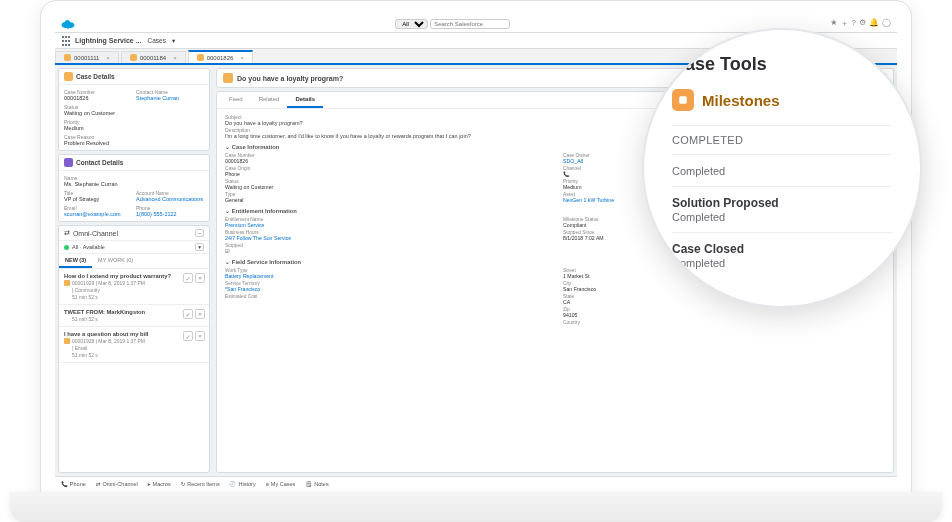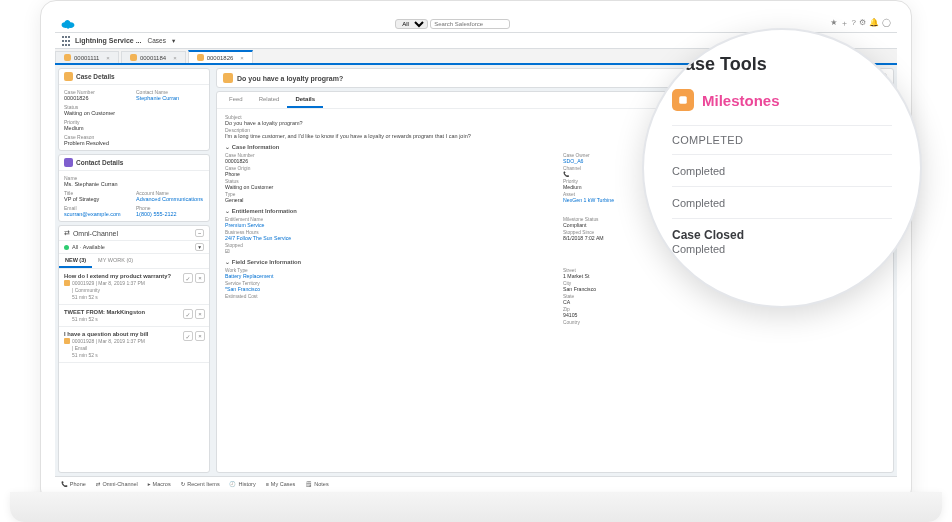--- a/index.html
+++ b/index.html
@@ -70,21 +70,21 @@
 .sf .v{color:#333}
 .sf .v.link{color:#0070d2}
 .utilbar{position:absolute;left:0;right:0;bottom:0;height:14px;background:#fff;border-top:1px solid #dadde0;display:flex;align-items:center;padding:0 6px;gap:10px;font-size:5.5px;color:#555}
 .utilbar .u{display:flex;align-items:center;gap:2px}
 
 .magnifier{position:absolute;right:30px;top:28px;width:280px;height:280px;border-radius:50%;background:#fff;border:2px solid #e4e6ea;box-shadow:0 8px 30px rgba(0,0,0,.15);padding:24px 28px;overflow:hidden}
 .mag-title{font-size:18px;font-weight:700;color:#2b2d31;margin-bottom:14px}
 .mag-mile{display:flex;align-items:center;gap:8px;margin-bottom:14px}
 .mag-mile .mi{width:22px;height:22px;background:#f5a04a;border-radius:5px;display:flex;align-items:center;justify-content:center}
 .mag-mile .mi svg{width:12px;height:12px}
-.mag-mile .t{font-size:15px;font-weight:700;color:#ec4899}
+.mag-mile .t{font-size:15px;font-weight:700;color:#a16207}
 .mag-row{padding:9px 0;border-top:1px solid #ecedf0}
 .mag-row .h{font-size:12px;font-weight:700;color:#393b3f}
 .mag-row .s{font-size:11px;color:#6b6d72;margin-top:1px}
 .mag-completed{font-size:11px;color:#6b6d72;padding:8px 0;border-top:1px solid #ecedf0;letter-spacing:.3px}
 </style>
 </head>
 <body>
 
 <div class="laptop">
 <div class="screen">
@@ -442,20 +442,21 @@
         </svg>
     </div>
     <div class="t">Milestones</div>
   </div>
   <div class="mag-completed">COMPLETED</div>
   <div id="mag-rows">
       <div class="mag-row">
         <div class="s">Completed</div>
       </div>
       <div class="mag-row">
+        <div class="h">Solution Proposed</div>
         <div class="s">Completed</div>
       </div>
       <div class="mag-row">
         <div class="h">Case Closed</div>
         <div class="s">Completed</div>
       </div>
     </div>
 </div>
 
 </body></html>

